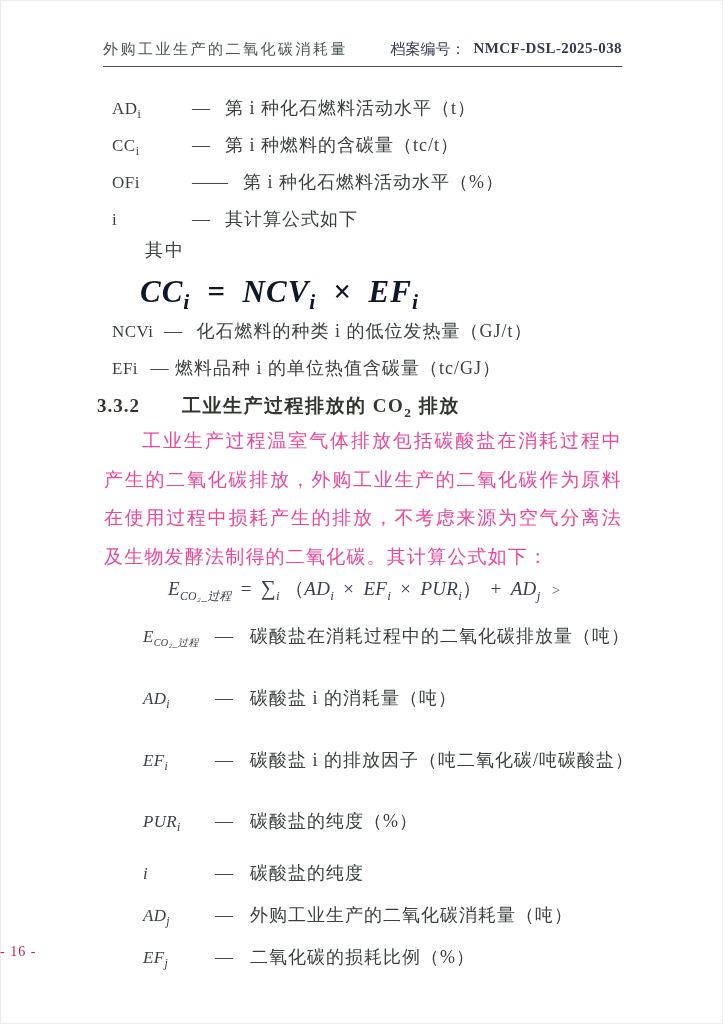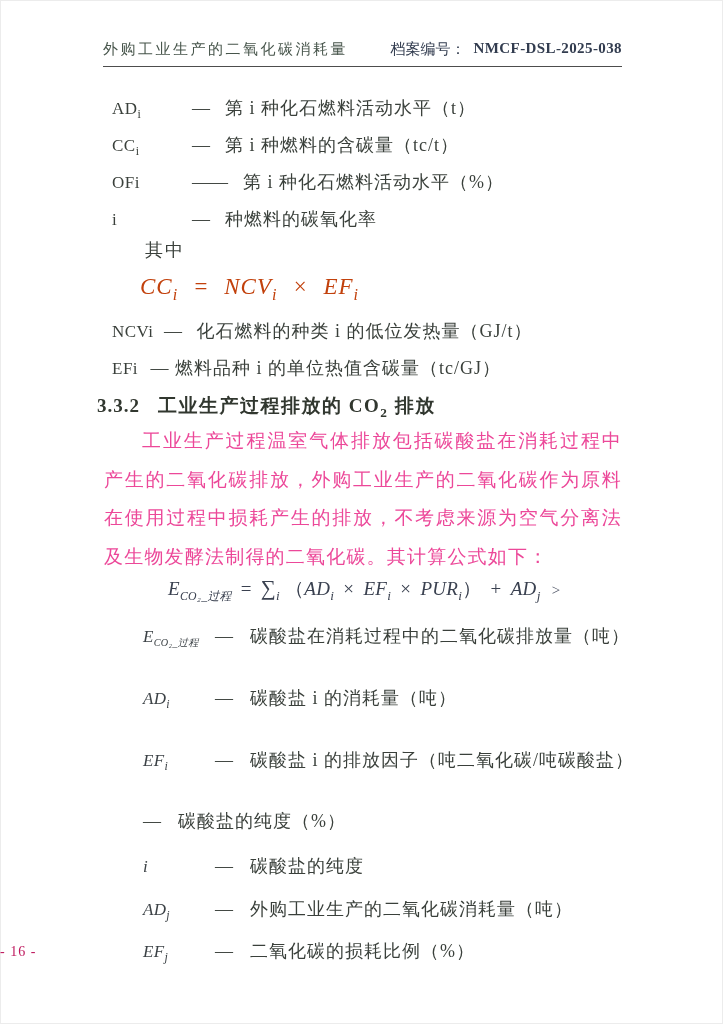--- a/index.html
+++ b/index.html
@@ -28,38 +28,38 @@
   .block1 .def-row{display:flex;align-items:baseline;height:37px;line-height:37px;}
   .block1 .sym{width:80px;font-size:17px;letter-spacing:.5px;}
   .block1 .dash{margin-right:15px;white-space:nowrap;}
   sub{font-size:70%;}
   .def-text{letter-spacing:1px;white-space:nowrap;}
   
   .among{position:absolute;left:145px;top:238px;font-size:18px;letter-spacing:2px;}
   
   .formula-cc{
     position:absolute;left:140px;top:274px;
-    font-size:23px;font-style:italic;font-weight:normal;color:#c2410c;
+    font-size:31px;font-style:italic;font-weight:bold;color:#0f172a;
     letter-spacing:1px;white-space:nowrap;
   }
   .formula-cc .op{margin:0 8px;}
   
   .ncv-line{position:absolute;left:112px;top:319px;font-size:18px;white-space:nowrap;}
   .efi-line{position:absolute;left:112px;top:356px;font-size:18px;white-space:nowrap;}
   .inline-sym{font-size:17px;letter-spacing:.5px;}
   .ncv-line .dash{margin:0 10px 0 6px;}
   .efi-line .dash{margin:0 2px 0 8px;}
   .inline-text{letter-spacing:1px;}
   
   .heading{
     position:absolute;left:97px;top:393px;
     font-size:19px;font-weight:bold;color:#31372f;white-space:nowrap;
   }
   .heading .h-num{margin-right:18px;letter-spacing:1px;}
-  .heading .h-title{letter-spacing:1.5px;}
+  .heading .h-title{letter-spacing:1.5px;margin-left:24px;}
   
   .para{
     position:absolute;left:104px;top:422px;width:518px;
     font-size:19px;line-height:38.6px;text-align:justify;
     text-indent:2em;letter-spacing:1.2px;color:#ec4899;
   }
   
   .formula-e{
     position:absolute;left:168px;top:576px;
     font-size:19px;font-style:italic;color:#3a4150;
@@ -114,21 +114,21 @@
       <span class="def-text">第 i 种燃料的含碳量（tc/t）</span>
     </div>
     <div class="def-row">
       <span class="sym"><span>OFi</span><sub></sub></span>
       <span class="dash">——</span>
       <span class="def-text">第 i 种化石燃料活动水平（%）</span>
     </div>
     <div class="def-row">
       <span class="sym"><span>i</span><sub></sub></span>
       <span class="dash">—</span>
-      <span class="def-text">种燃料的碳氧化率</span>
+      <span class="def-text">其计算公式如下</span>
     </div>
   </div>
 
   <div class="among">其中</div>
 
   <div class="formula-cc">
     <span>CC</span><sub>i</sub>
     <span class="op">=</span>
     <span>NCV</span><sub>i</sub>
     <span class="op">×</span>
@@ -177,20 +177,21 @@
       <span class="sym"><span>AD</span><sub>i</sub></span>
       <span class="dash">—</span>
       <span class="def-text">碳酸盐 i 的消耗量（吨）</span>
     </div>
     <div class="def-row">
       <span class="sym"><span>EF</span><sub>i</sub></span>
       <span class="dash">—</span>
       <span class="def-text">碳酸盐 i 的排放因子（吨二氧化碳/吨碳酸盐）</span>
     </div>
     <div class="def-row">
+      <span class="sym"><span>PUR</span><sub>i</sub></span>
       <span class="dash">—</span>
       <span class="def-text">碳酸盐的纯度（%）</span>
     </div>
     <div class="def-row">
       <span class="sym"><span>i</span><sub></sub></span>
       <span class="dash">—</span>
       <span class="def-text">碳酸盐的纯度</span>
     </div>
     <div class="def-row">
       <span class="sym"><span>AD</span><sub>j</sub></span>

